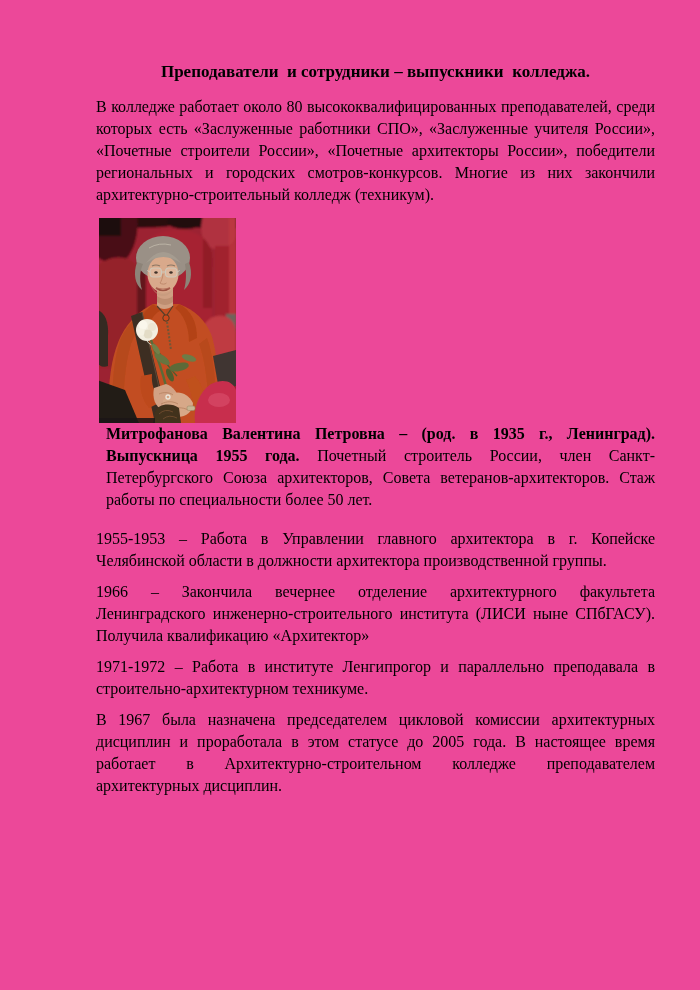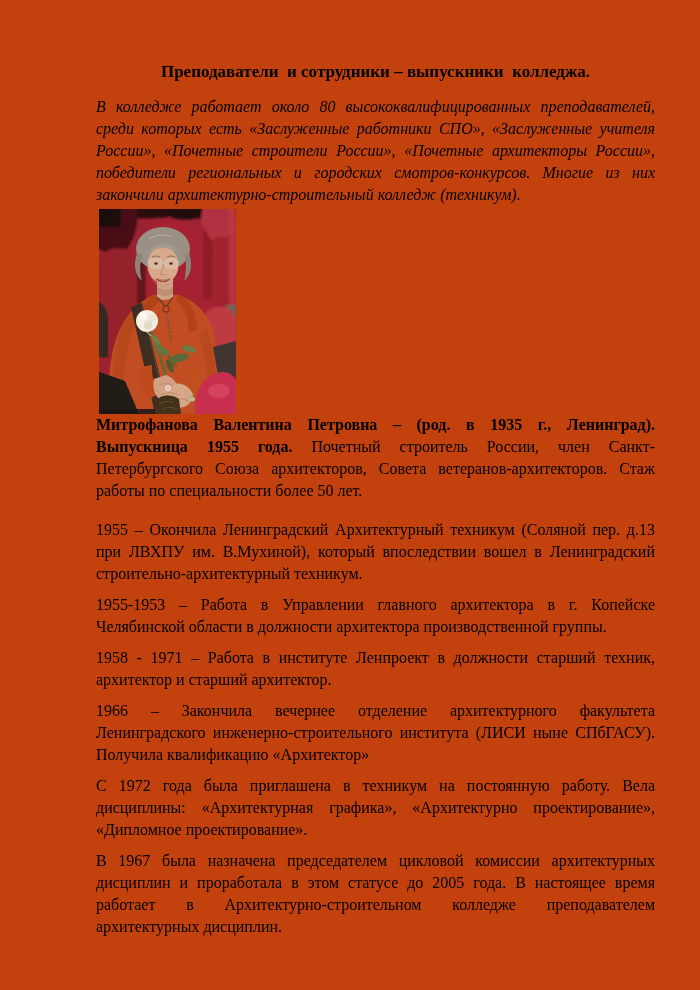--- a/index.html
+++ b/index.html
@@ -1,42 +1,42 @@
 <!DOCTYPE html>
 <html><head>
 <meta charset="utf-8">
 <style>
   html, body { margin: 0; padding: 0; background: #ffffff; }
   .page {
     position: relative;
     width: 700px;
     height: 990px;
-    background: #c2410c;
+    background: #ec4899;
     box-sizing: border-box;
     padding: 60px 45px 0 96px;
     color: #000000;
     font-family: "Liberation Serif", serif;
     overflow: hidden;
   }
   .title {
     font-size: 17px;
     line-height: 24px;
     font-weight: bold;
     text-align: center;
     white-space: pre-wrap;
     margin: 0 0 12px 0;
   }
   .para {
     font-size: 16px;
     line-height: 22px;
     text-align: justify;
     margin: 0 0 9px 0;
   }
-  .para.intro { margin-bottom: 3px; font-style: italic; }
-  .para.bio   { margin-bottom: 17px; }
+  .para.intro { margin-bottom: 12px; }
+  .para.bio   { margin-bottom: 17px; margin-left: 10px; }
   .photo {
     width: 137px;
     height: 205px;
     margin: 0 0 0 3px;
     overflow: hidden;
   }
   .photo svg { display: block; }
 </style>
 </head>
 <body>
@@ -154,20 +154,18 @@
         <path d="M-2,162 L26,172 L40,205 L-2,205 Z" fill="#241b17"></path>
         <path d="M96,205 C94,190 100,174 112,166 C124,160 134,163 137,172 L137,205 Z" fill="#c82e4e"></path>
         <ellipse cx="120" cy="182" rx="11" ry="7" fill="#d84f6a" opacity="0.65"></ellipse>
         <rect x="0" y="200" width="56" height="5" fill="#1d1613" opacity="0.85"></rect>
       </g>
     </svg>
   </div>
 
   <p class="para bio"><b>Митрофанова Валентина Петровна – (род. в 1935 г., Ленинград). Выпускница 1955 года.</b> <span>Почетный строитель России, член Санкт-Петербургского Союза архитекторов, Совета ветеранов-архитекторов. Стаж работы по специальности  более 50 лет.</span></p>
 
-  <p class="para tl">1955 – Окончила Ленинградский Архитектурный техникум (Соляной пер. д.13 при ЛВХПУ им. В.Мухиной), который впоследствии вошел в Ленинградский строительно-архитектурный техникум.</p>
   <p class="para tl">1955-1953 – Работа в Управлении главного архитектора в г. Копейске Челябинской области в должности архитектора производственной группы.</p>
-  <p class="para tl">1958 - 1971 – Работа в институте Ленпроект в должности старший техник, архитектор и старший архитектор.</p>
   <p class="para tl">1966  – Закончила вечернее отделение архитектурного факультета Ленинградского инженерно-строительного института (ЛИСИ ныне СПбГАСУ). Получила квалификацию «Архитектор»</p>
-  <p class="para tl">С 1972 года была приглашена в техникум на постоянную работу. Вела дисциплины: «Архитектурная графика», «Архитектурно проектирование», «Дипломное проектирование».</p>
+  <p class="para tl">1971-1972 – Работа в институте Ленгипрогор и параллельно преподавала в строительно-архитектурном техникуме.</p>
   <p class="para tl">В 1967  была назначена председателем цикловой комиссии архитектурных дисциплин и проработала в этом статусе до  2005 года. В настоящее время работает в Архитектурно-строительном колледже преподавателем архитектурных дисциплин.</p>
 
 </div>
 
 </body></html>

